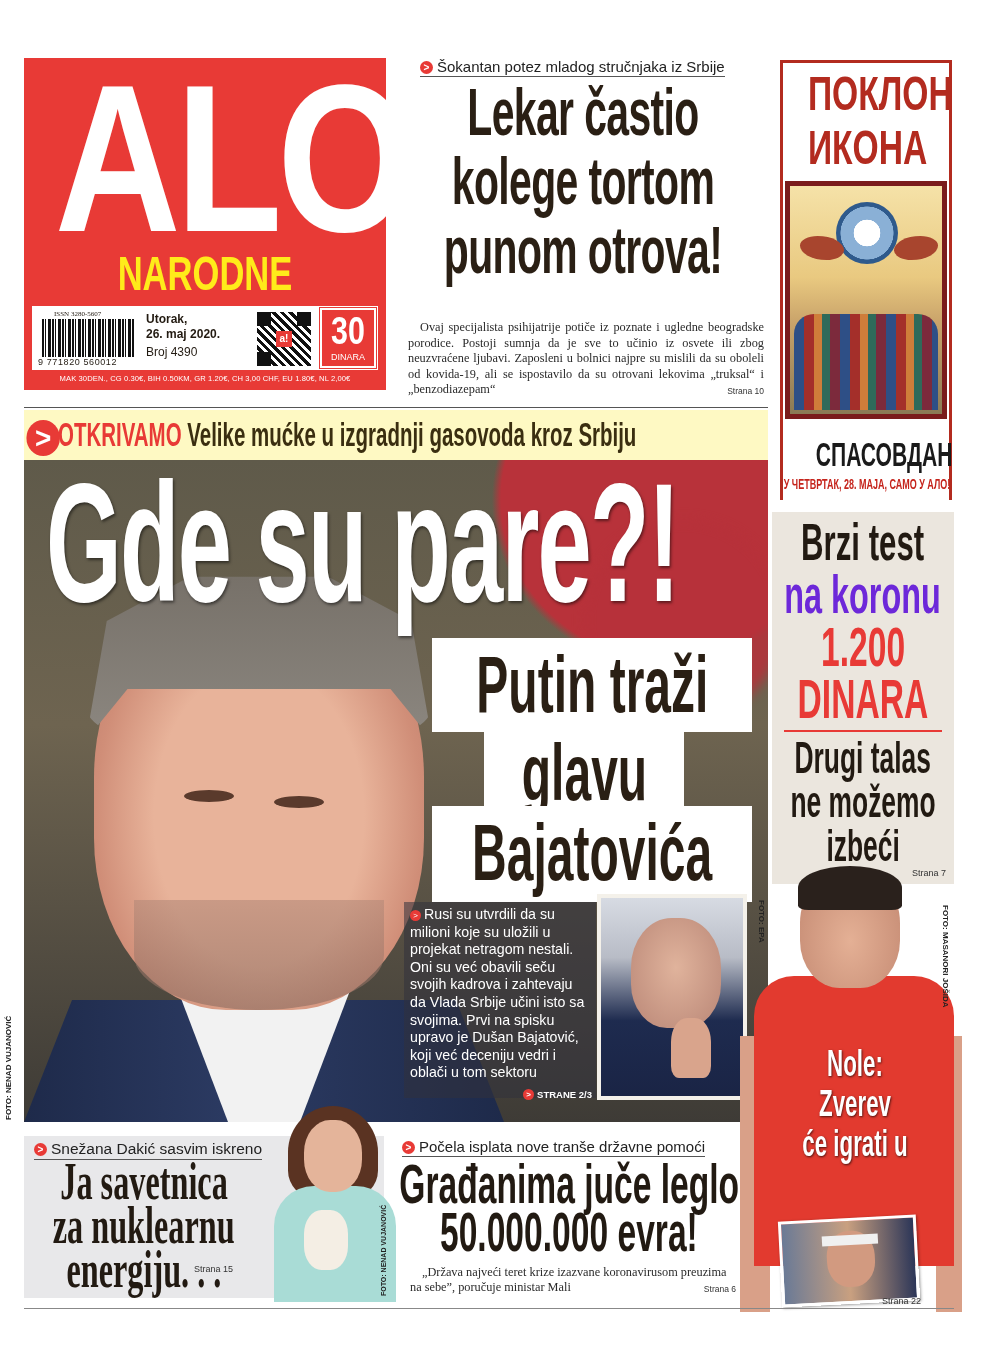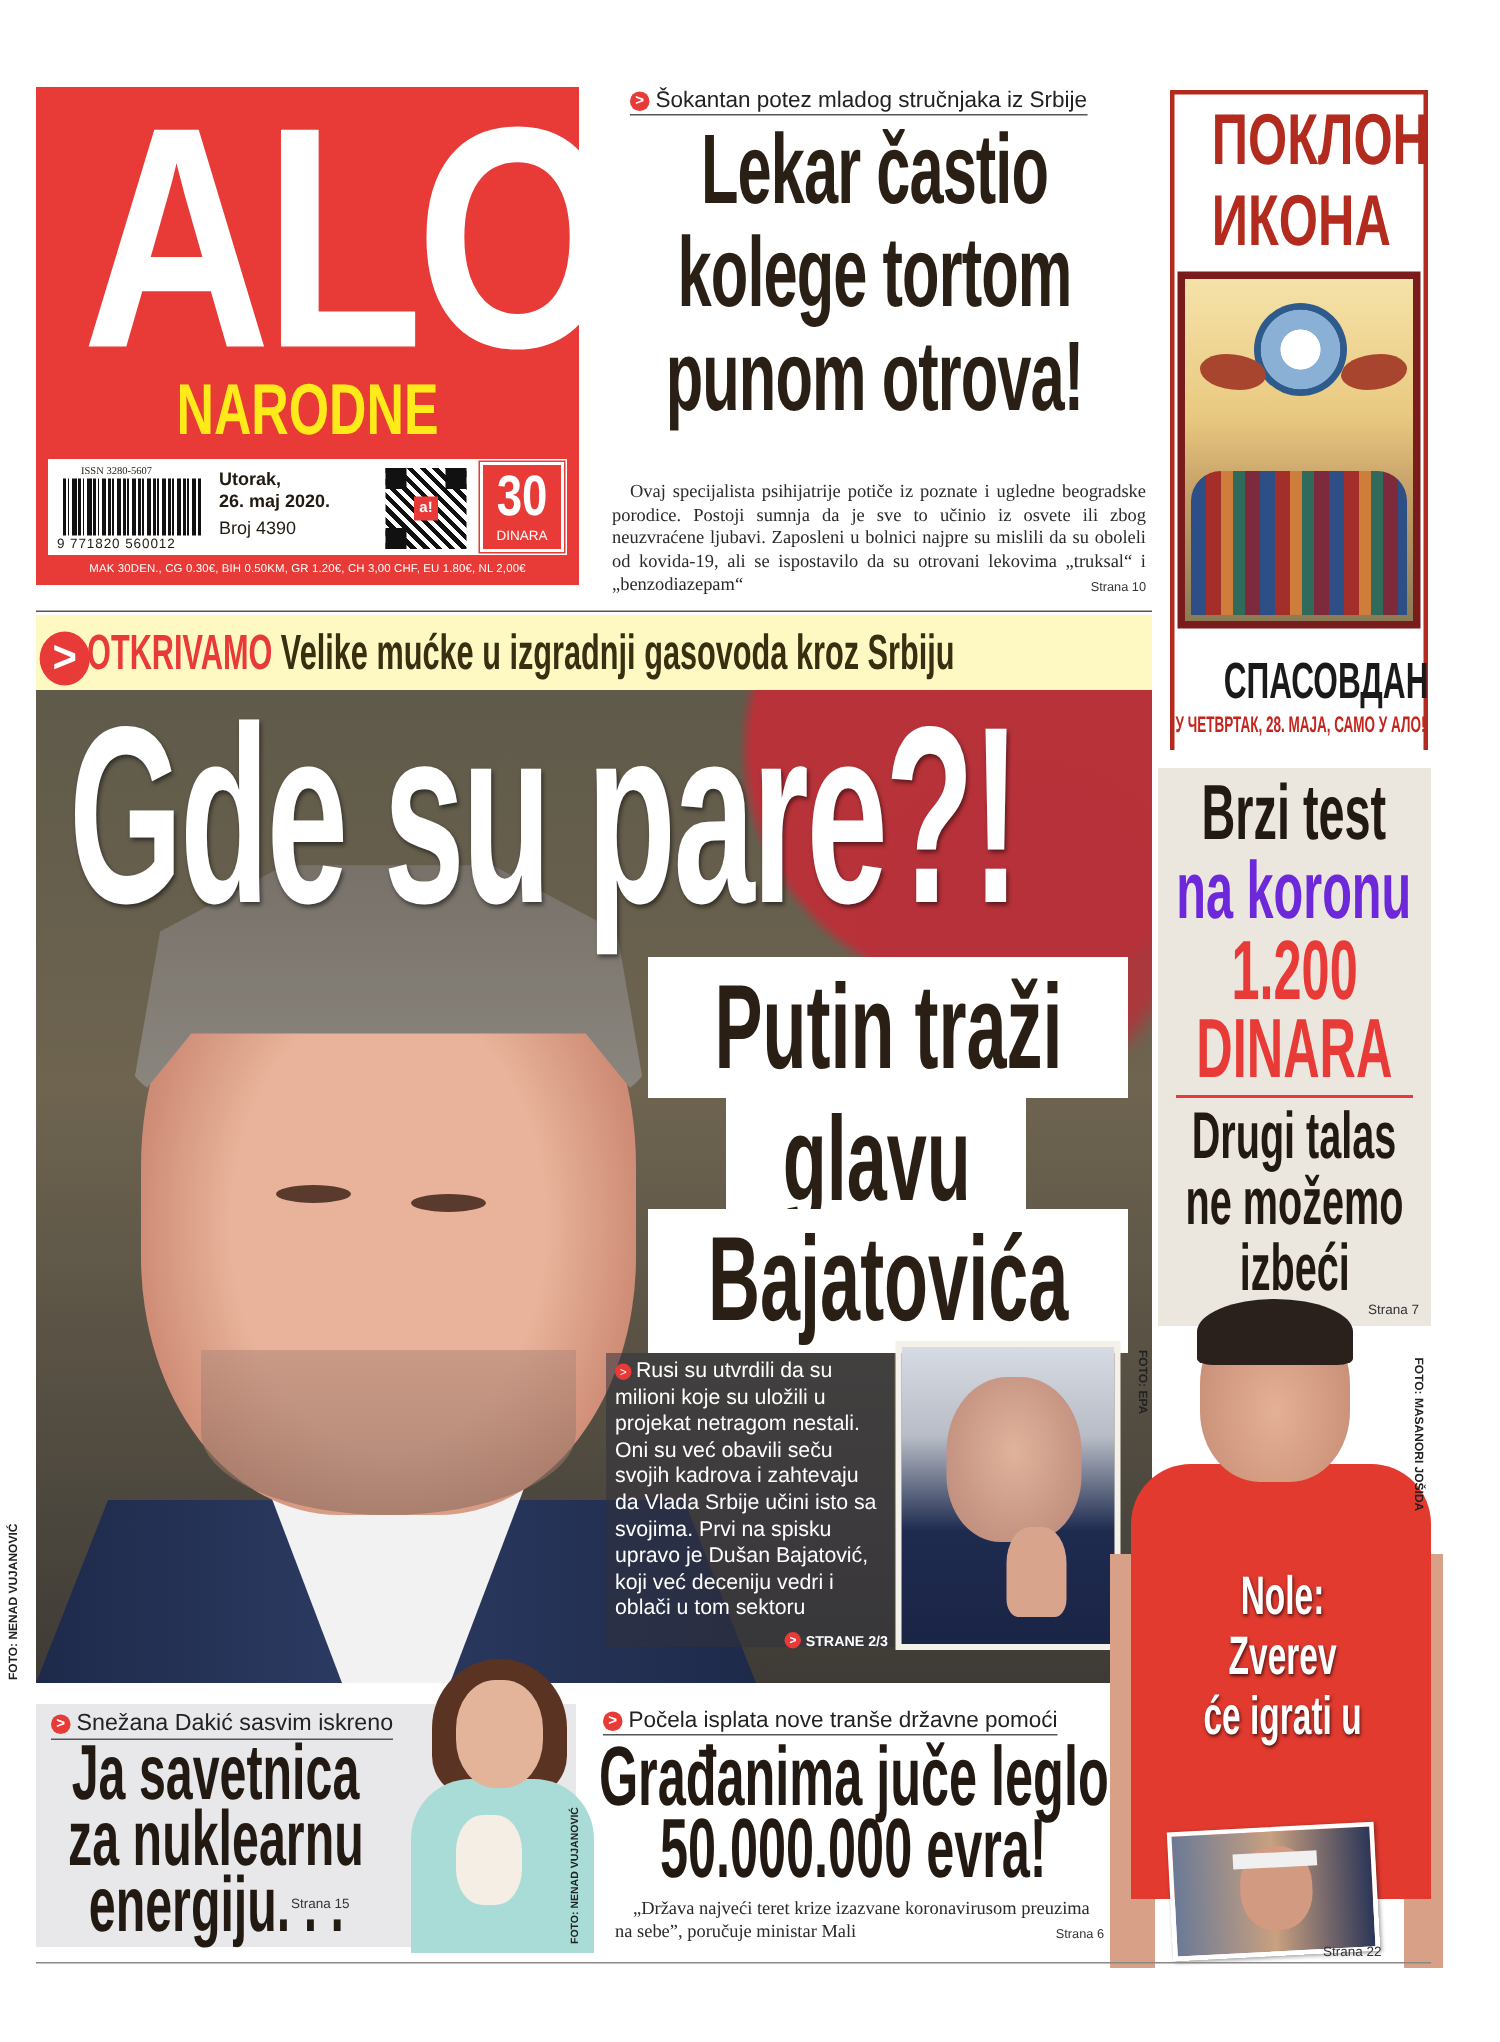--- a/index.html
+++ b/index.html
@@ -116,21 +116,21 @@
   #noleText span { display:inline-block; transform: scaleX(0.62); margin: 0 -60px; }
   #zverev { left: 40px; top: 352px; width: 138px; height: 86px; border: 3px solid #fff; transform: rotate(-3deg); background: linear-gradient(90deg, #6a7a96, #c9a080 50%, #2c3658); box-shadow: 1px 1px 3px rgba(0,0,0,0.4); overflow: hidden; }
   #zvHead { left: 44px; top: 10px; width: 48px; height: 56px; border-radius: 45%; background: #d29a80; }
   #zvBand { left: 40px; top: 14px; width: 56px; height: 10px; background: #f0f0f0; }
   #noleStrana { left: 142px; top: 430px; font-size: 9px; color: #333; }
   #fotoMas { left: 950px; top: 905px; font-size: 8px; font-weight: 700; color: #222; transform: rotate(90deg); transform-origin: left top; white-space: nowrap; }
 
   
   #bl { left: 24px; top: 1136px; width: 360px; height: 162px; background: #e8e8ea; }
   #k2 { left: 10px; top: 4px; font-size: 15.5px; }
-  #h2 { left: 0; top: 24px; width: 240px; text-align: center; font-weight: 700; font-size: 52px; line-height: 44px; color: #221a12; white-space: nowrap; }
+  #h2 { left: 0; top: 24px; width: 240px; text-align: center; font-weight: 700; font-size: 52px; line-height: 44px; color: #221a12; white-space: nowrap; font-family: Liberation Serif, serif; }
   #h2 span { display:inline-block; transform: scaleX(0.62); margin: 0 -80px; }
   #s15 { left: 170px; top: 128px; font-size: 9px; color: #333; }
   #woman { left: 250px; top: -30px; width: 120px; height: 196px; }
   #womanHair { left: 14px; top: 0; width: 90px; height: 92px; border-radius: 50% 50% 30% 30%; background: #5a3322; }
   #womanFace { left: 30px; top: 14px; width: 58px; height: 72px; border-radius: 45%; background: #e4b49a; }
   #womanTop { left: 0; top: 80px; width: 122px; height: 116px; background: #a9dcd6; border-radius: 40px 40px 0 0; }
   #dog { left: 30px; top: 104px; width: 44px; height: 60px; background: #f4eee4; border-radius: 40%; }
   #fotoNv2 { left: 380px; top: 1296px; font-size: 7px; font-weight: 700; color: #222; transform: rotate(-90deg); transform-origin: left top; white-space: nowrap; }
 
   

